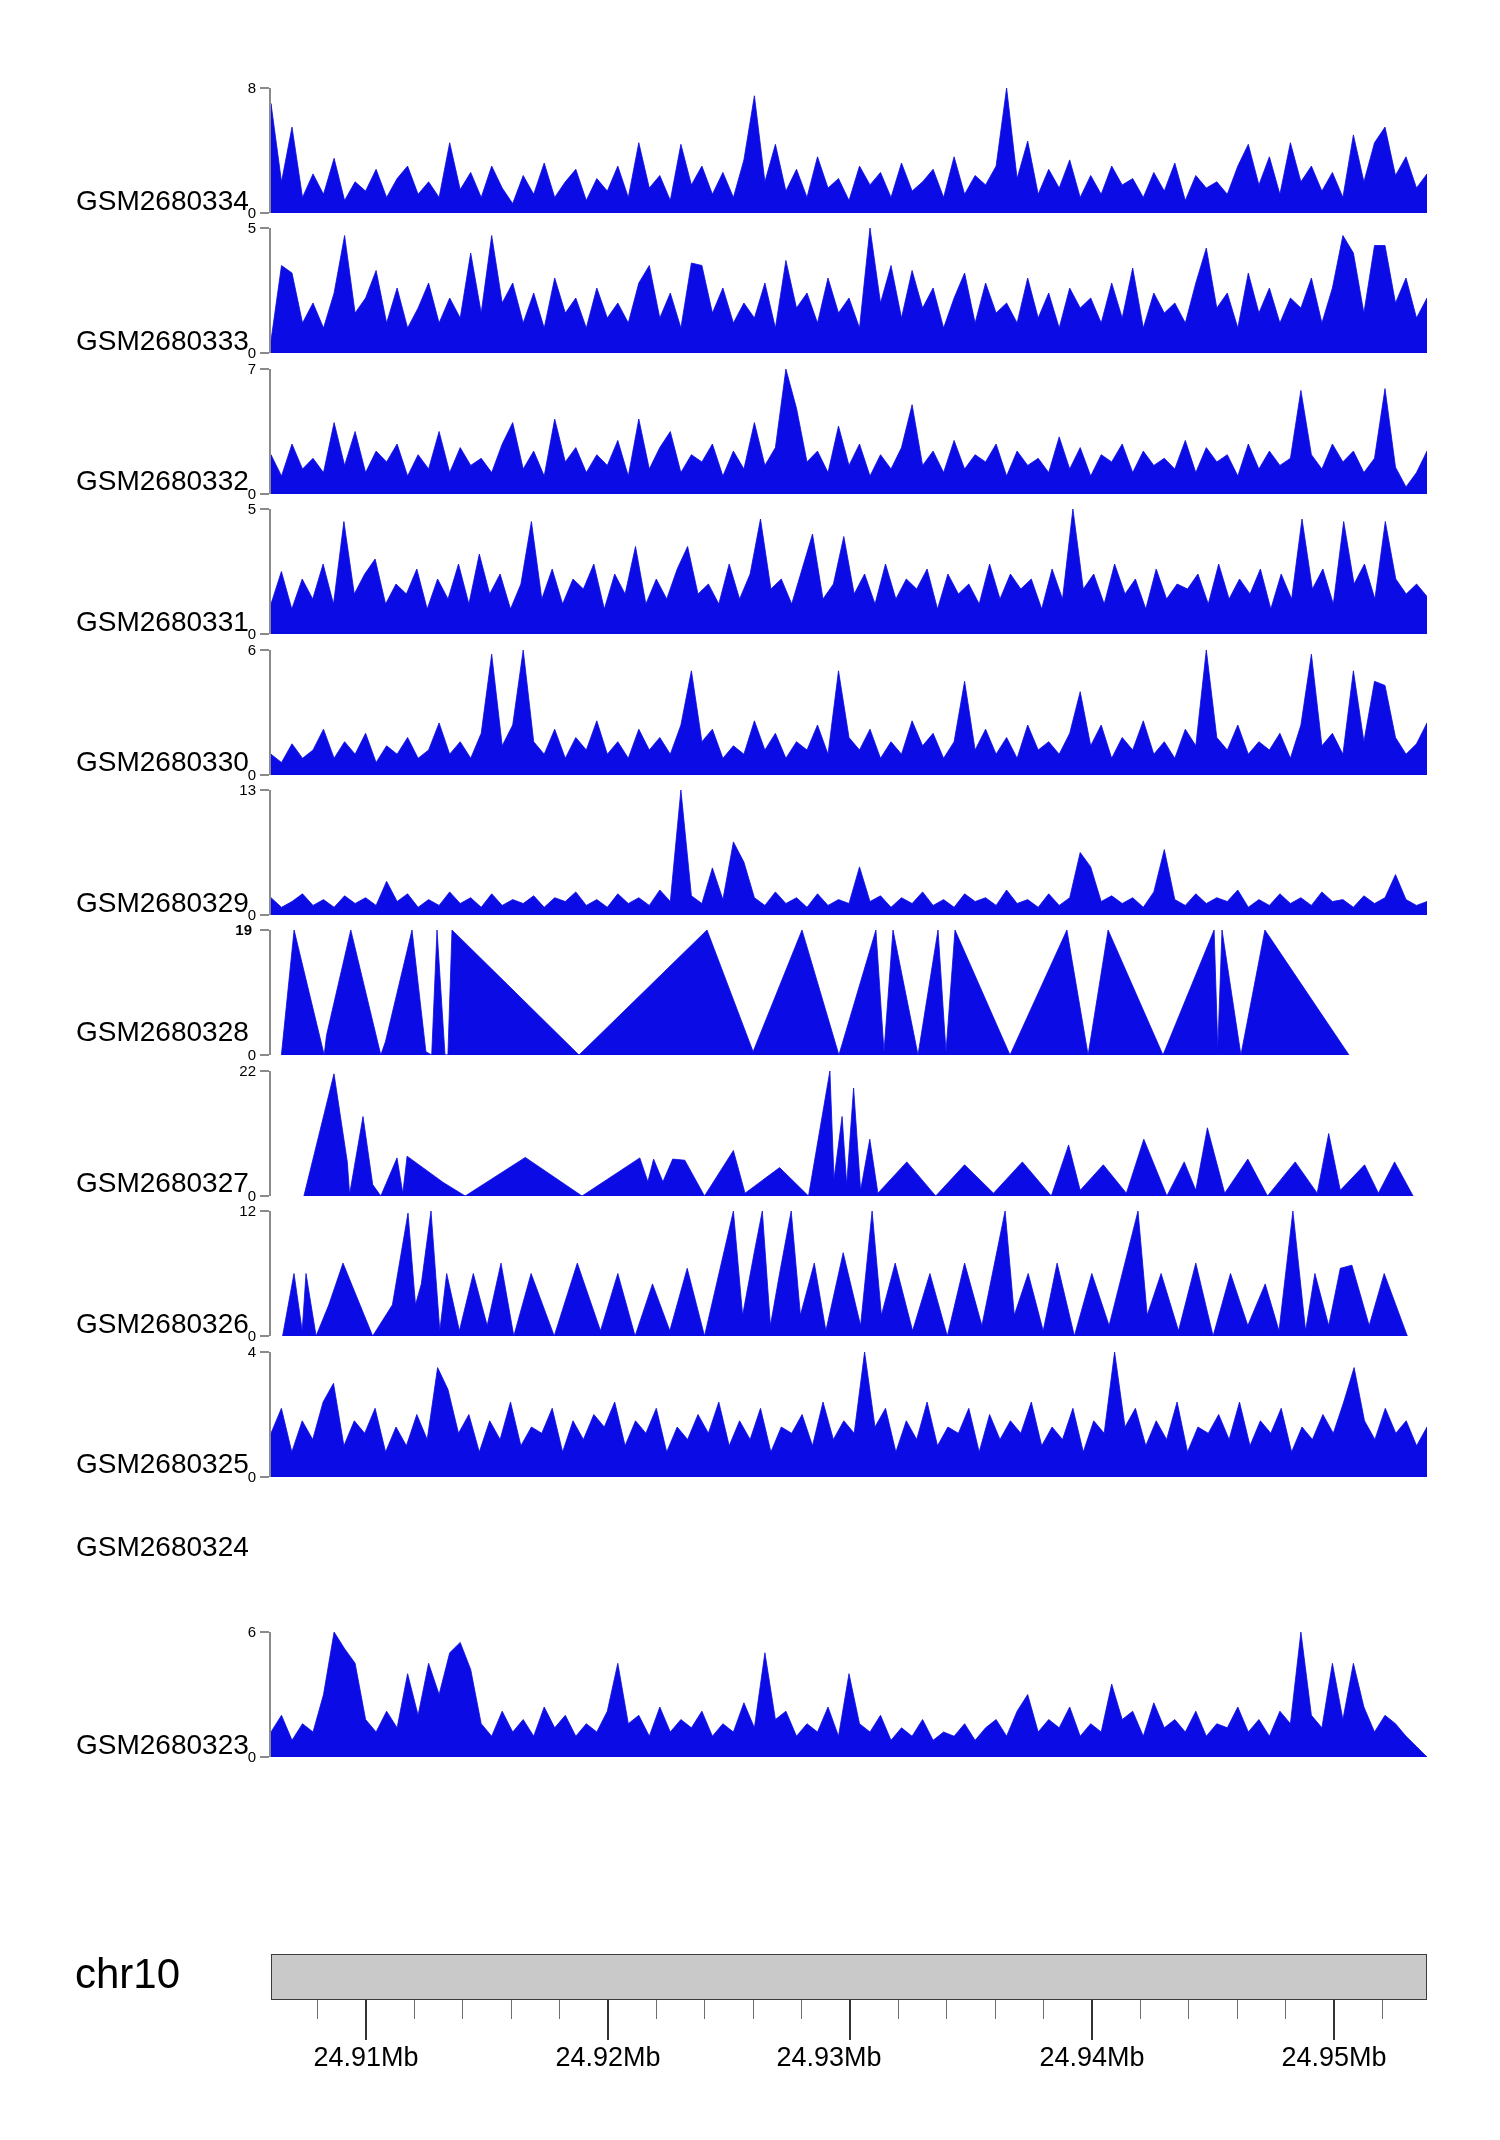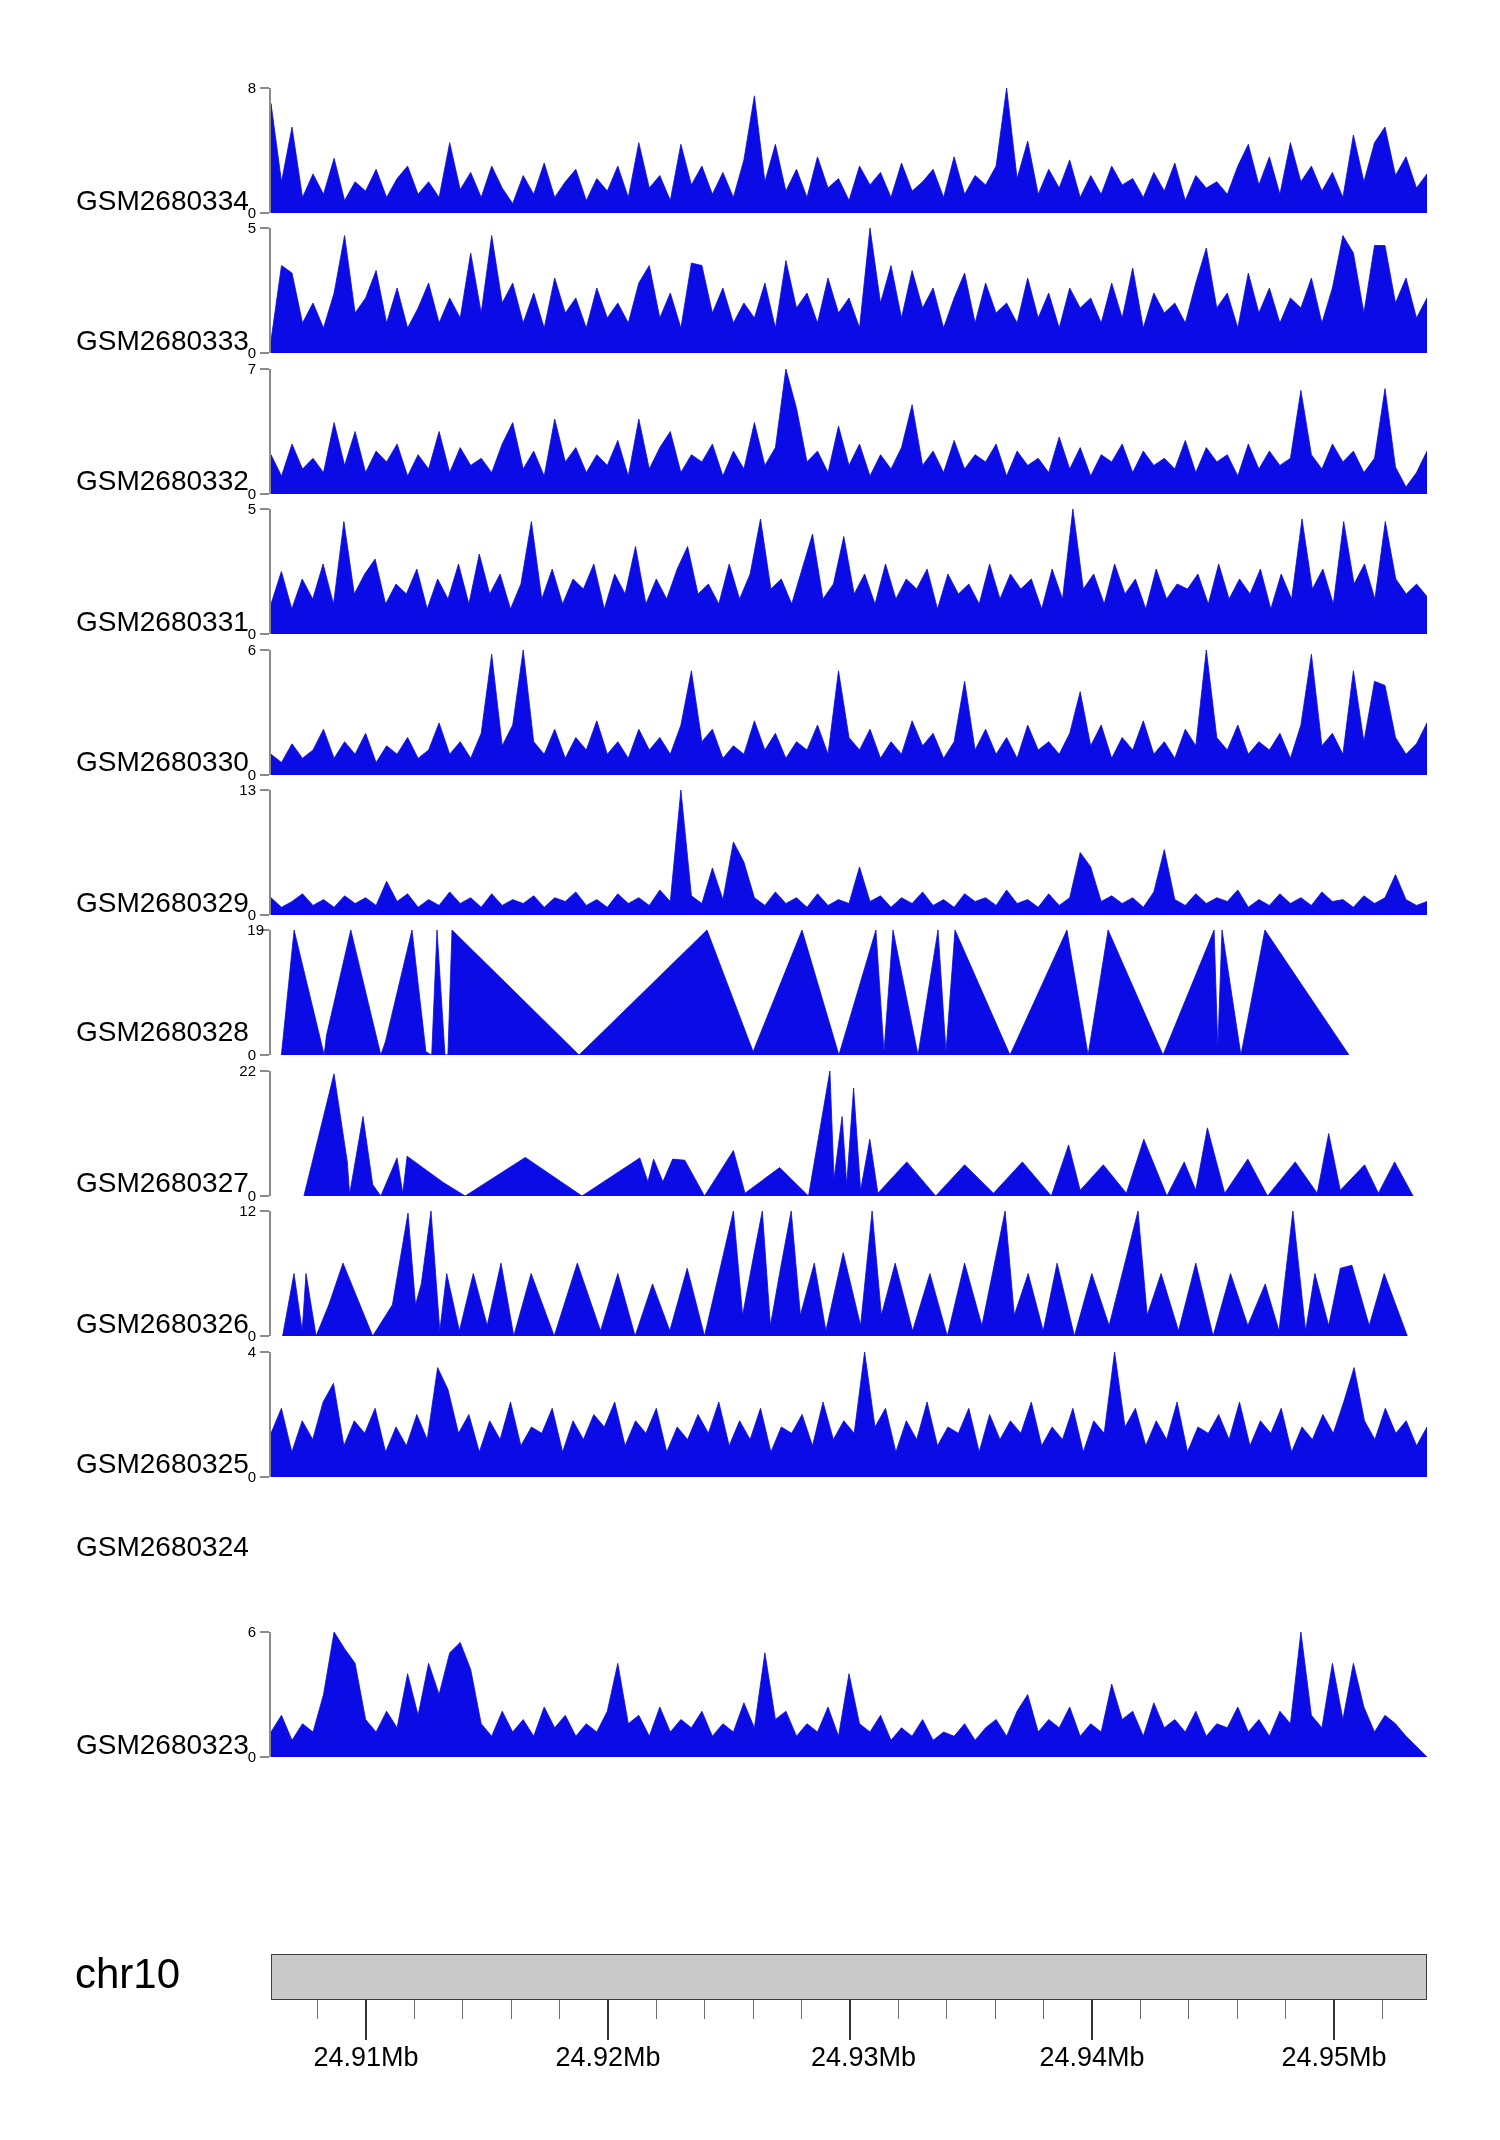--- a/index.html
+++ b/index.html
@@ -102,21 +102,21 @@
         <div class="yaxis-line" style="left: 260px; top: 124px; width: 9px; height: 2px; background: rgb(138, 138, 138);"></div>
         <div class="yaxis-num" style="top: 116px; left: 196px;">0</div>
         <svg class="track-svg" viewBox="0 0 1156 125" preserveAspectRatio="none" style="top: 0px;">
           <polygon points="0.0,125.0 0.0,107.7 10.5,117.3 21.0,111.5 31.5,103.8 42.0,115.4 52.5,109.6 63.1,117.3 73.6,105.8 84.1,113.5 94.6,107.7 105.1,115.4 115.6,91.3 126.1,111.5 136.6,103.8 147.1,117.3 157.6,109.6 168.1,115.4 178.7,101.9 189.2,113.5 199.7,107.7 210.2,117.3 220.7,103.8 231.2,115.4 241.7,109.6 252.2,113.5 262.7,105.8 273.2,117.3 283.7,107.7 294.3,111.5 304.8,101.9 315.3,115.4 325.8,109.6 336.3,117.3 346.8,103.8 357.3,113.5 367.8,107.7 378.3,115.4 388.8,100.0 399.3,111.5 409.9,0.0 420.4,105.8 430.9,113.5 441.4,77.9 451.9,109.6 462.4,51.9 472.9,72.1 483.4,107.7 493.9,115.4 504.4,101.9 514.9,113.5 525.5,107.7 536.0,117.3 546.5,103.8 557.0,115.4 567.5,109.6 578.0,113.5 588.5,76.9 599.0,111.5 609.5,105.8 620.0,117.3 630.5,107.7 641.1,113.5 651.6,101.9 662.1,115.4 672.6,109.6 683.1,117.3 693.6,103.8 704.1,111.5 714.6,107.7 725.1,115.4 735.6,100.0 746.1,113.5 756.7,109.6 767.2,117.3 777.7,103.8 788.2,115.4 798.7,107.7 809.2,62.5 819.7,76.9 830.2,111.5 840.7,105.8 851.2,113.5 861.7,107.7 872.3,117.3 882.8,101.9 893.3,59.6 903.8,109.6 914.3,115.4 924.8,103.8 935.3,113.5 945.8,107.7 956.3,111.5 966.8,100.0 977.3,117.3 987.9,109.6 998.4,115.4 1008.9,103.8 1019.4,113.5 1029.9,107.7 1040.4,115.4 1050.9,101.9 1061.4,111.5 1071.9,109.6 1082.4,117.3 1092.9,105.8 1103.5,113.5 1114.0,107.7 1124.5,84.6 1135.0,109.6 1145.5,115.4 1156.0,111.5 1156.0,125.0" fill="#0b0be6" stroke="#0b0be6" stroke-width="0.8"></polygon>
         </svg>
       </div>
       <div class="track-row" style="top: 930.4px; height: 125px;">
         <div class="track-label" style="top: 38px;">GSM2680328</div>
         <div class="yaxis-line" style="top: 0px; width: 2px; height: 125px; left: 269px; background: rgb(138, 138, 138);"></div>
         <div class="yaxis-line" style="left: 260px; top: -1px; width: 9px; height: 2px; background: rgb(138, 138, 138);"></div>
-        <div class="yaxis-num" style="top: -9px; left: 204px;">19</div>
+        <div class="yaxis-num" style="top: -9px; left: 192px; font-weight: bold;">19</div>
         <div class="yaxis-line" style="left: 260px; top: 124px; width: 9px; height: 2px; background: rgb(138, 138, 138);"></div>
         <div class="yaxis-num" style="top: 116px; left: 196px;">0</div>
         <svg class="track-svg" viewBox="0 0 1156 125" preserveAspectRatio="none" style="top: 0px;">
           <polygon points="10.4,125.0 10.4,125.0 23.1,0.0 53.2,125.0 55.5,105.3 79.8,0.0 109.8,125.0 114.4,111.8 141.0,0.0 154.9,121.7 160.7,125.0 166.0,0.0 174.0,125.0 176.9,125.0 181.0,0.0 308.0,125.0 436.0,0.0 482.1,121.7 531.0,0.0 567.9,125.0 604.9,0.0 613.0,121.7 622.0,0.0 647.0,125.0 667.0,0.0 675.0,121.7 684.0,0.0 739.0,125.0 795.9,0.0 817.1,125.0 837.1,0.0 892.0,125.0 943.1,0.0 946.8,118.4 951.0,0.0 969.9,125.0 993.9,0.0 1078.0,125.0 1078.0,125.0" fill="#0b0be6" stroke="#0b0be6" stroke-width="0.8"></polygon>
         </svg>
       </div>
       <div class="track-row" style="top: 1070.8px; height: 125px;">
         <div class="track-label" style="top: 48.5px;">GSM2680327</div>
         <div class="yaxis-line" style="top: 0px; width: 2px; height: 125px; left: 269px; background: rgb(138, 138, 138);"></div>
         <div class="yaxis-line" style="left: 260px; top: -1px; width: 9px; height: 2px; background: rgb(138, 138, 138);"></div>
@@ -185,20 +185,20 @@
         <div class="gtick" style="left: 1139.9px; width: 1px; height: 19px; background: rgb(110, 110, 110);"></div>
         <div class="gtick" style="left: 1188.3px; width: 1px; height: 19px; background: rgb(110, 110, 110);"></div>
         <div class="gtick" style="left: 1236.7px; width: 1px; height: 19px; background: rgb(110, 110, 110);"></div>
         <div class="gtick" style="left: 1285.1px; width: 1px; height: 19px; background: rgb(110, 110, 110);"></div>
         <div class="gtick" style="left: 1381.9px; width: 1px; height: 19px; background: rgb(110, 110, 110);"></div>
         <div class="gtick" style="left: 365.25px; width: 1.5px; height: 40px; background: rgb(51, 51, 51);"></div>
         <div class="gtick-label" style="left: 296px;">24.91Mb</div>
         <div class="gtick" style="left: 607.25px; width: 1.5px; height: 40px; background: rgb(51, 51, 51);"></div>
         <div class="gtick-label" style="left: 538px;">24.92Mb</div>
         <div class="gtick" style="left: 849.25px; width: 1.5px; height: 40px; background: rgb(51, 51, 51);"></div>
-        <div class="gtick-label" style="left: 776px; text-align: right;">24.93Mb</div>
+        <div class="gtick-label" style="left: 759px;">24.93Mb</div>
         <div class="gtick" style="left: 1091.25px; width: 1.5px; height: 40px; background: rgb(51, 51, 51);"></div>
         <div class="gtick-label" style="left: 1022px;">24.94Mb</div>
         <div class="gtick" style="left: 1333.25px; width: 1.5px; height: 40px; background: rgb(51, 51, 51);"></div>
         <div class="gtick-label" style="left: 1264px;">24.95Mb</div>
       </div>
   </div>
 </div>
 
 </body></html>

